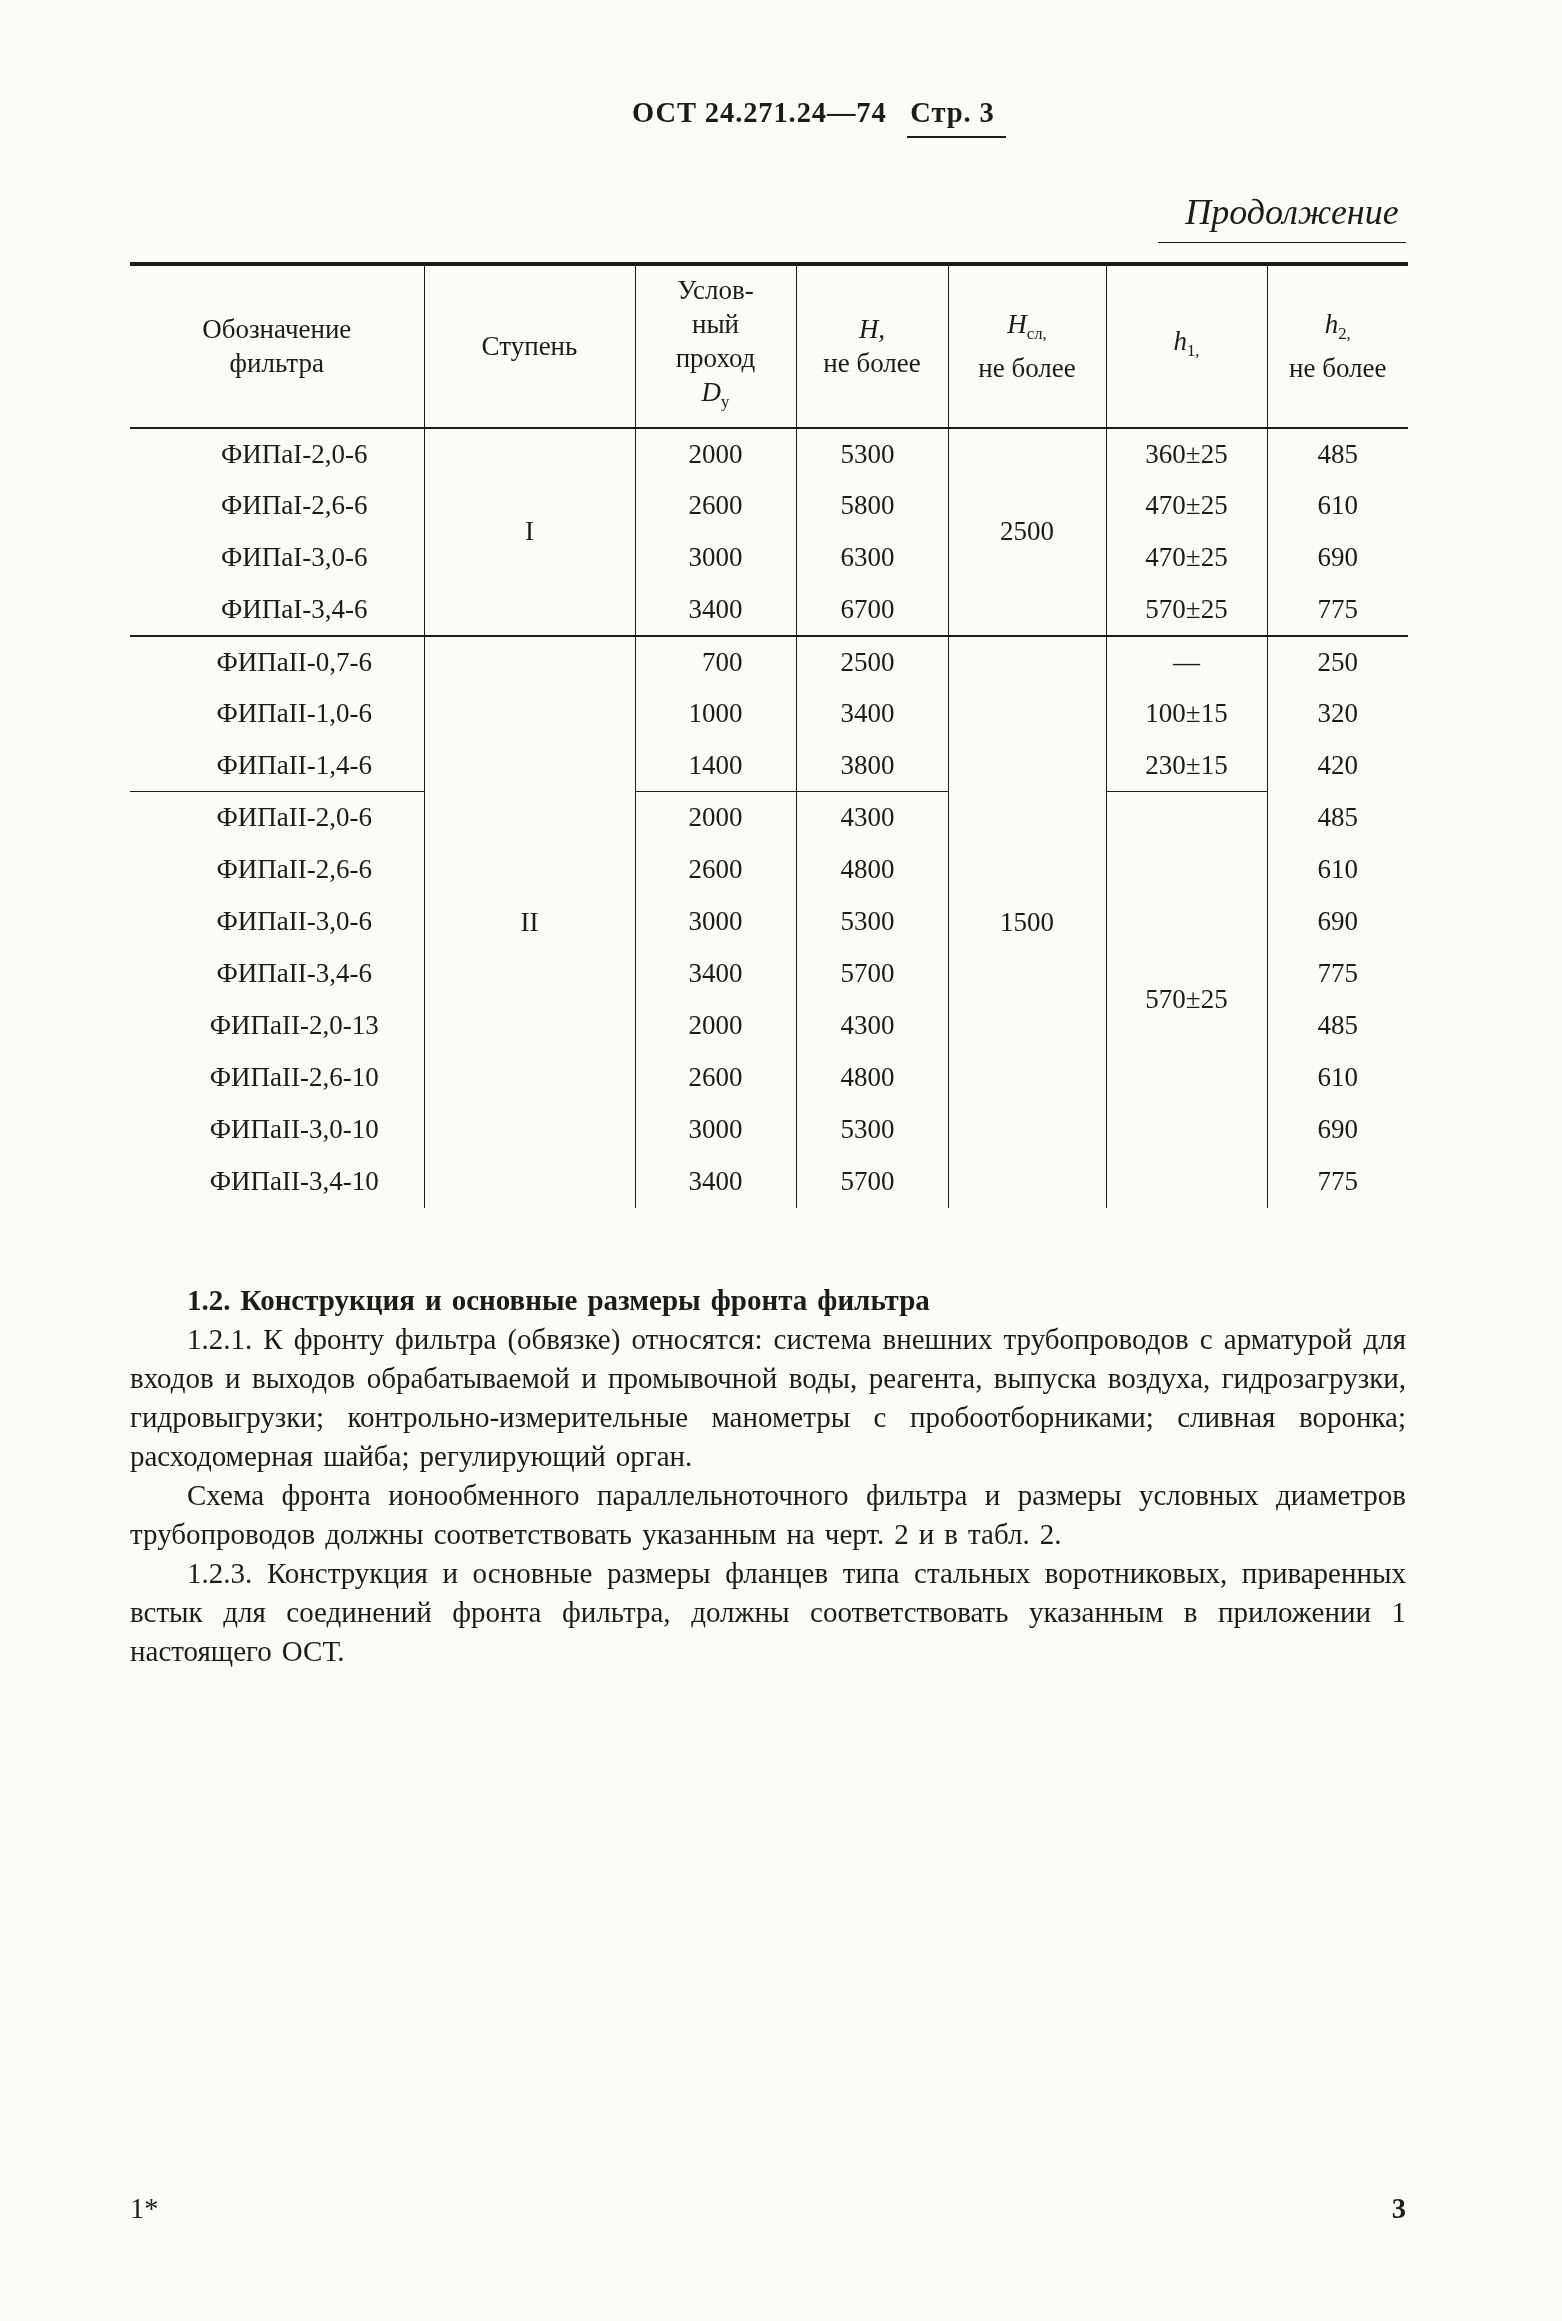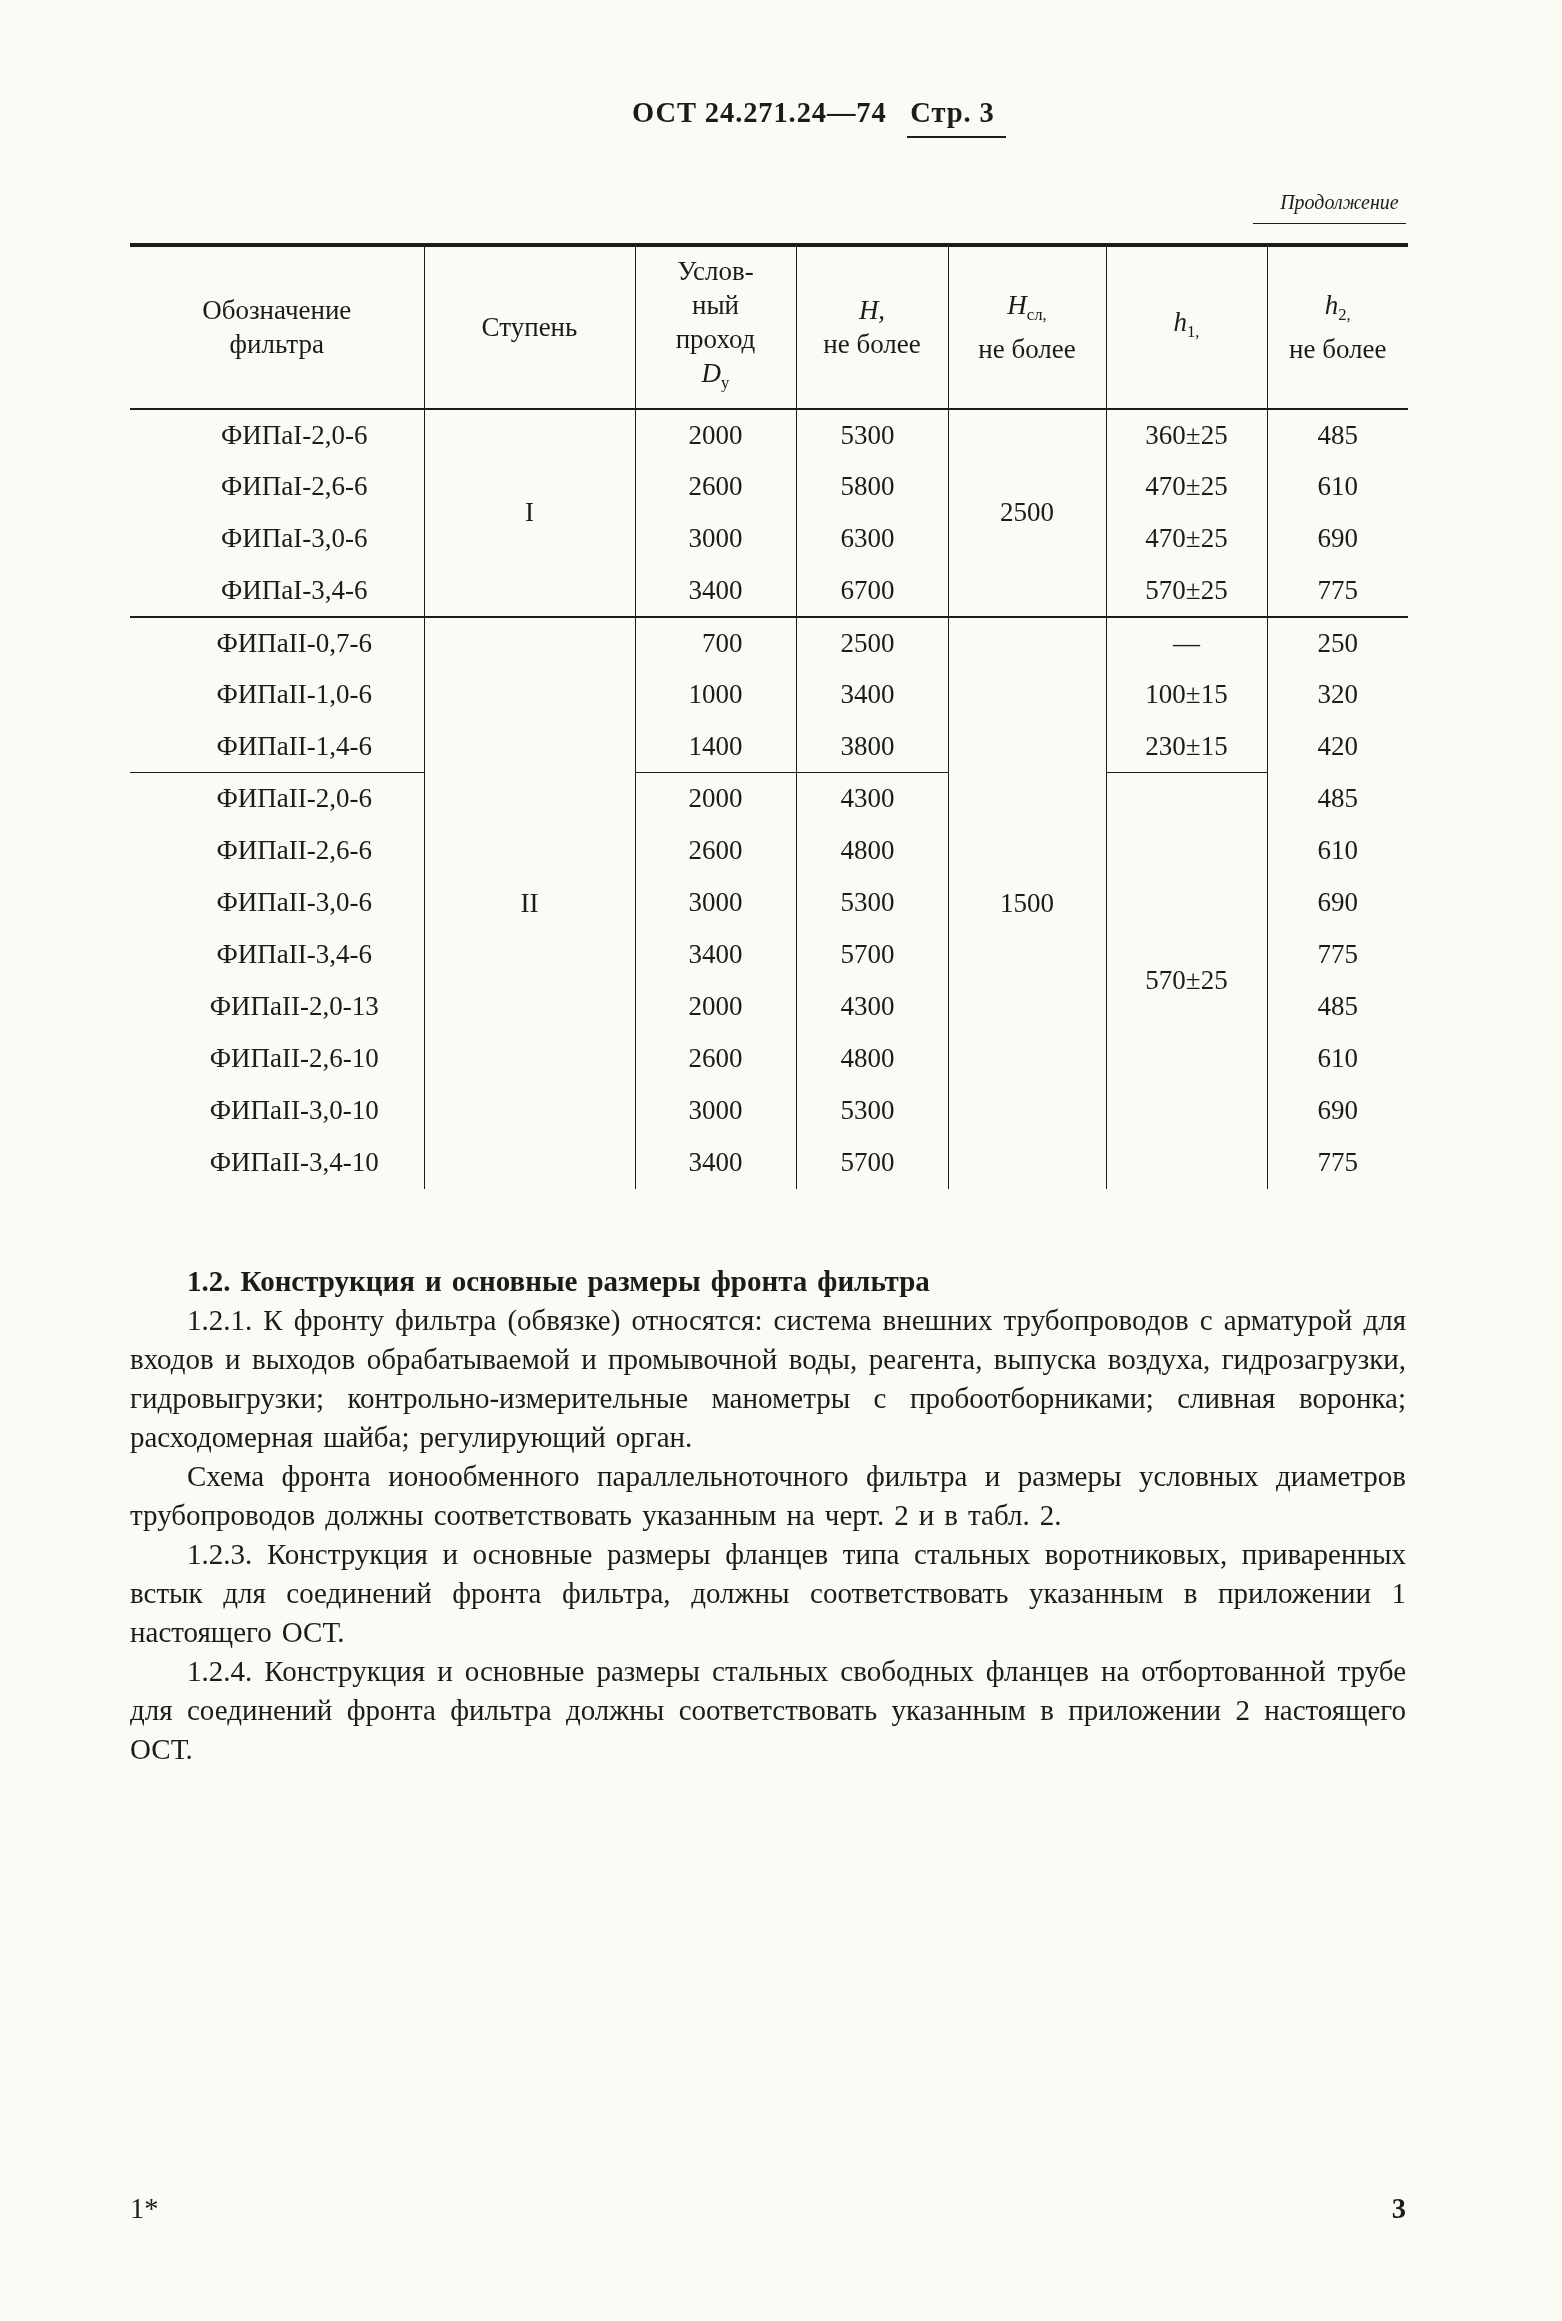--- a/index.html
+++ b/index.html
@@ -20,21 +20,21 @@
     left: 632px;
     display: flex;
     gap: 20px;
     font-size: 28.5px;
     font-weight: bold;
     letter-spacing: 0.9px;
     white-space: nowrap;
   }
   .page-label { border-bottom: 2.8px solid #1b1b1b; padding: 0 11px 7.3px 3.7px; }
   .content { position: absolute; top: 191px; left: 130px; width: 1276px; }
-  .continuation { text-align: right; font-style: italic; font-size: 20px; }
+  .continuation { text-align: right; font-style: italic; font-size: 36px; }
   .continuation .cont-word {
     display: inline-block;
     border-bottom: 1.8px solid #1b1b1b;
     padding: 0 7.3px 9.2px 27.5px;
   }
   table.spec {
     border-collapse: collapse;
     table-layout: fixed;
     width: 1276px;
     margin-top: 18.4px;
@@ -234,21 +234,20 @@
           <td class="c-h2">775</td>
         </tr>
       </tbody>
     </table>
 
     <div class="text-block">
       <p class="heading">1.2. Конструкция и основные размеры фронта фильтра</p>
       <p>1.2.1. К фронту фильтра (обвязке) относятся: система внешних трубопроводов с арматурой для входов и выходов обрабатываемой и промывочной воды, реагента, выпуска воздуха, гидрозагрузки, гидровыгрузки; контрольно-измерительные манометры с пробоотборниками; сливная воронка; расходомерная шайба; регулирующий орган.</p>
       <p>Схема фронта ионообменного параллельноточного фильтра и размеры условных диаметров трубопроводов должны соответствовать указанным на черт. 2 и в табл. 2.</p>
       <p>1.2.3. Конструкция и основные размеры фланцев типа стальных воротниковых, приваренных встык для соединений фронта фильтра, должны соответствовать указанным в приложении 1 настоящего ОСТ.</p>
-      <p>1.2.4. Конструкция и основные размеры стальных свободных фланцев на отбортованной трубе для соединений фронта фильтра должны соответствовать указанным в приложении 2 настоящего ОСТ.</p>
     </div>
 
   </div>
 
   <div class="footer">
     <span>1*</span>
     <span class="pg">3</span>
   </div>
 
 </div>

